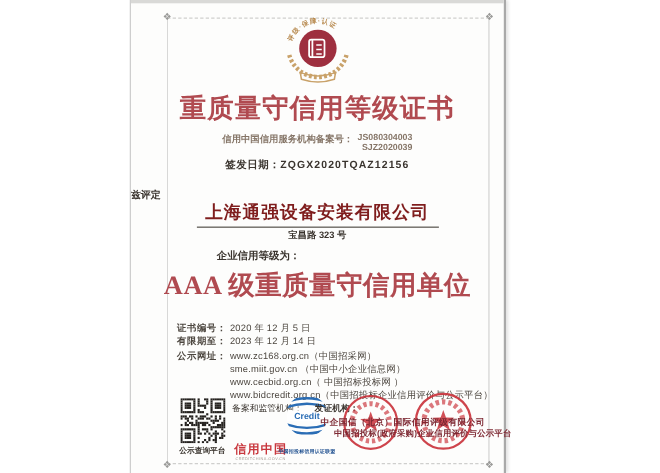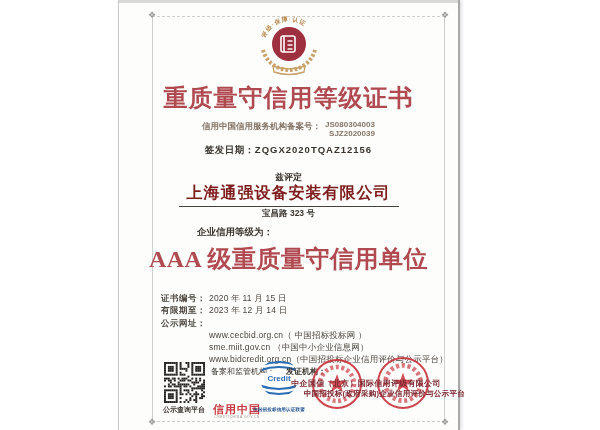--- a/index.html
+++ b/index.html
@@ -26,21 +26,21 @@
     font-size:24px;font-weight:bold;color:var(--accent_red);letter-spacing:1px;}
 
   .filing{position:absolute;left:0;top:120px;width:100%;display:flex;justify-content:center;
     gap:4px;color:#857567;font-weight:bold;}
   .filing-label{font-size:8.5px;line-height:10px;padding-top:1px;}
   .filing-vals{font-size:8px;line-height:9px;text-align:right;}
 
   .certno{position:absolute;left:0;top:144px;width:100%;text-align:center;
     font-size:9.5px;font-weight:bold;color:var(--ink);letter-spacing:.5px;}
   .certno .val{letter-spacing:1px;}
-  .hereby{position:absolute;left:0;top:171px;width:100%;text-align:center;
+  .hereby{position:absolute;left:0;top:171px;width:100%;text-align:left;
     font-size:9px;font-weight:bold;color:var(--ink);}
   .company-wrap{position:absolute;left:0;top:183px;width:100%;text-align:center;}
   .company{display:inline-block;font-family:"Liberation Serif","DejaVu Serif",serif;
     font-size:16px;font-weight:bold;color:#7f1d1d;letter-spacing:1px;
     border-bottom:1.5px solid #45413b;padding:0 8px 2px 8px;}
   .address{position:absolute;left:0;top:208px;width:100%;text-align:center;
     font-size:8.5px;font-weight:bold;color:var(--ink);}
   .grade-label{position:absolute;left:78px;top:226px;font-size:9.5px;font-weight:bold;color:var(--ink);}
   .grade{position:absolute;left:0;top:243px;width:100%;text-align:center;
     font-family:"Liberation Serif","DejaVu Serif",serif;font-size:24px;font-weight:bold;
@@ -126,36 +126,37 @@
       <span class="company">上海通强设备安装有限公司</span>
     </div>
     <div class="address">宝昌路 323 号</div>
 
     <div class="grade-label">企业信用等级为：</div>
     <div class="grade">AAA 级重质量守信用单位</div>
 
     <div class="rows">
       <div class="row">
         <span class="lbl">证书编号：</span>
-        <span class="val">2020 年 11 月 15 日</span>
+        <span class="val">2020 年 12 月 5 日</span>
       </div>
       <div class="row">
         <span class="lbl">有限期至：</span>
         <span class="val">2023 年 12 月 14 日</span>
       </div>
       <div class="row">
         <span class="lbl">公示网址：</span>
+        <span class="val">www.zc168.org.cn（中国招采网）</span>
+      </div>
+      <div class="row">
+        <span class="lbl"></span>
+        <span class="val">sme.miit.gov.cn （中国中小企业信息网）</span>
       </div>
       <div class="row">
         <span class="lbl"></span>
         <span class="val">www.cecbid.org.cn（ 中国招标投标网 ）</span>
-      </div>
-      <div class="row">
-        <span class="lbl"></span>
-        <span class="val">sme.miit.gov.cn （中国中小企业信息网）</span>
       </div>
       <div class="row">
         <span class="lbl"></span>
         <span class="val">www.bidcredit.org.cn（中国招投标企业信用评价与公示平台）</span>
       </div>
     </div>
 
     <div class="footer">
       <svg class="qr" viewBox="0 0 42 42">
           <rect x="0" y="0" width="2" height="2"></rect>

